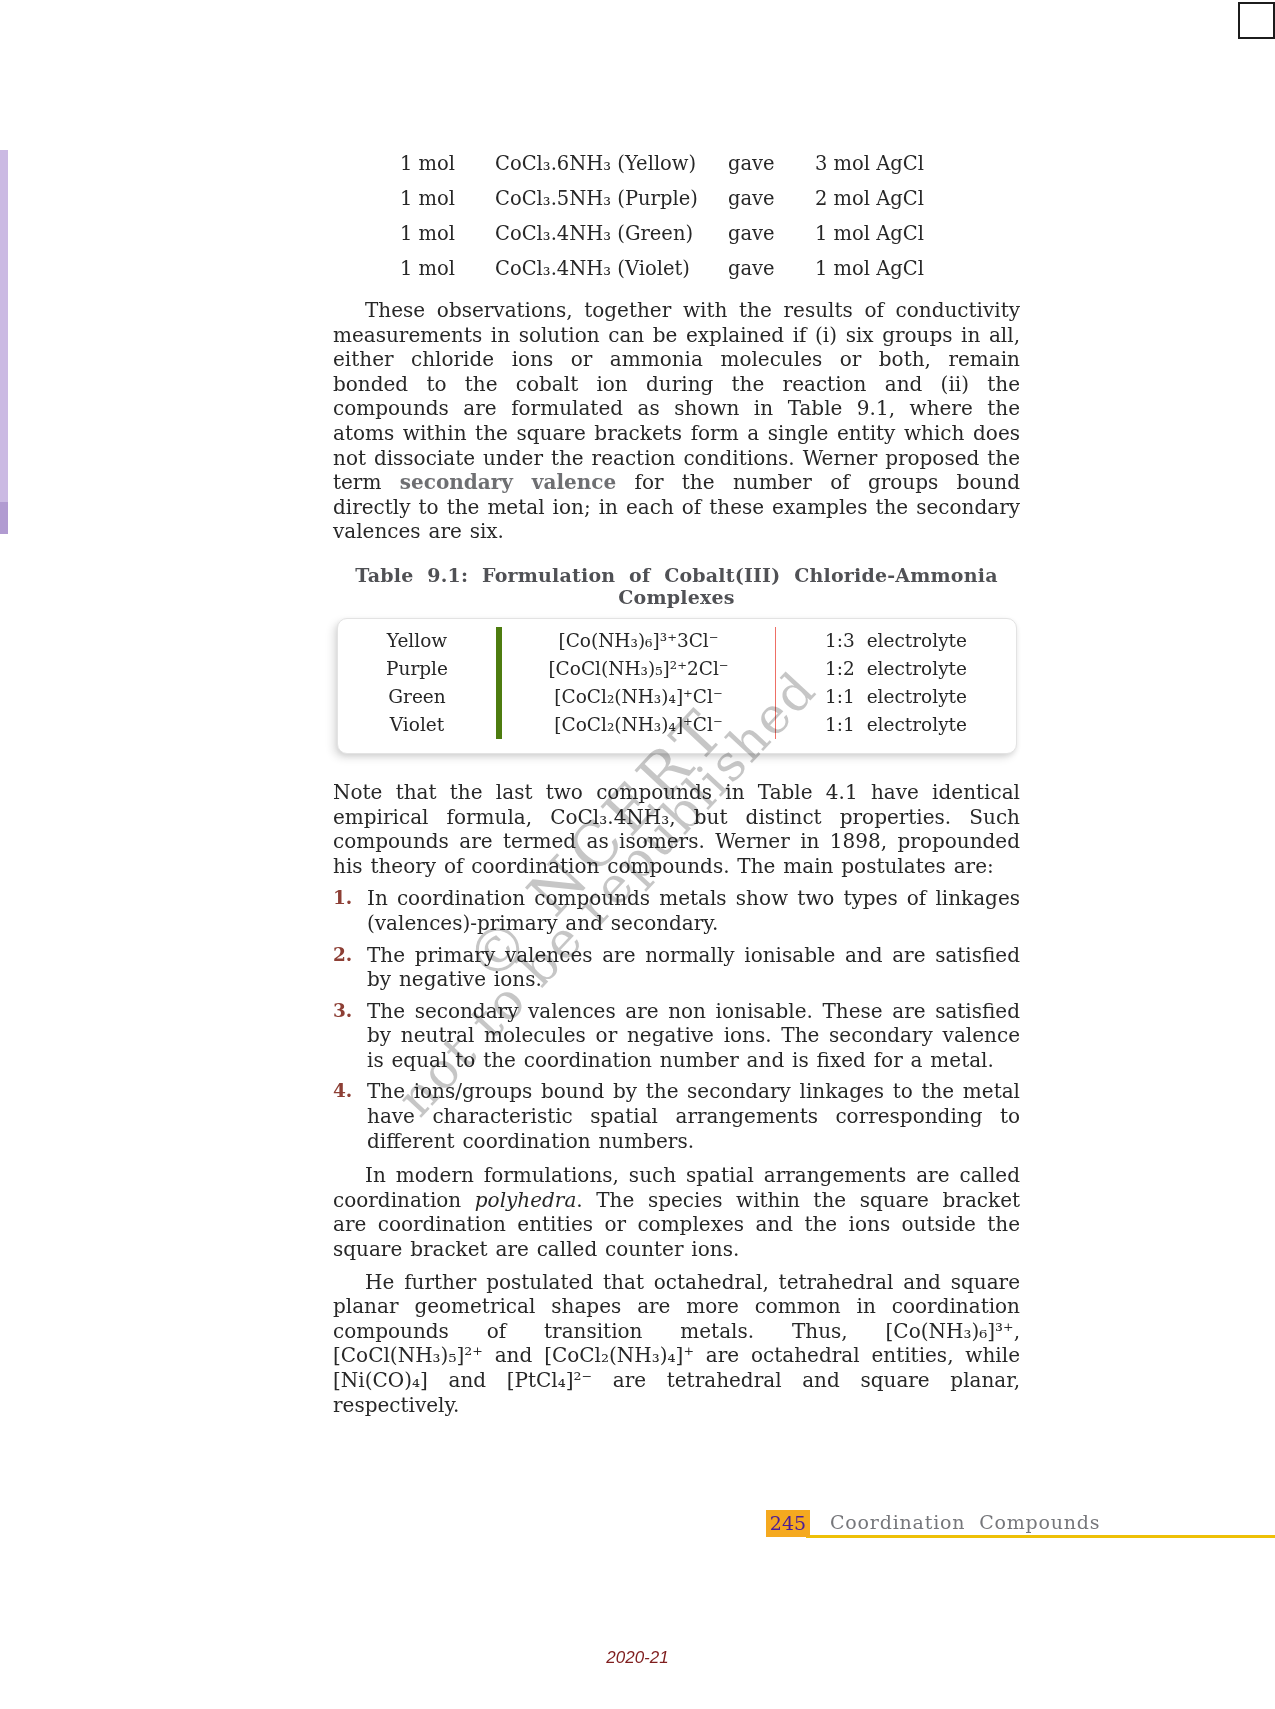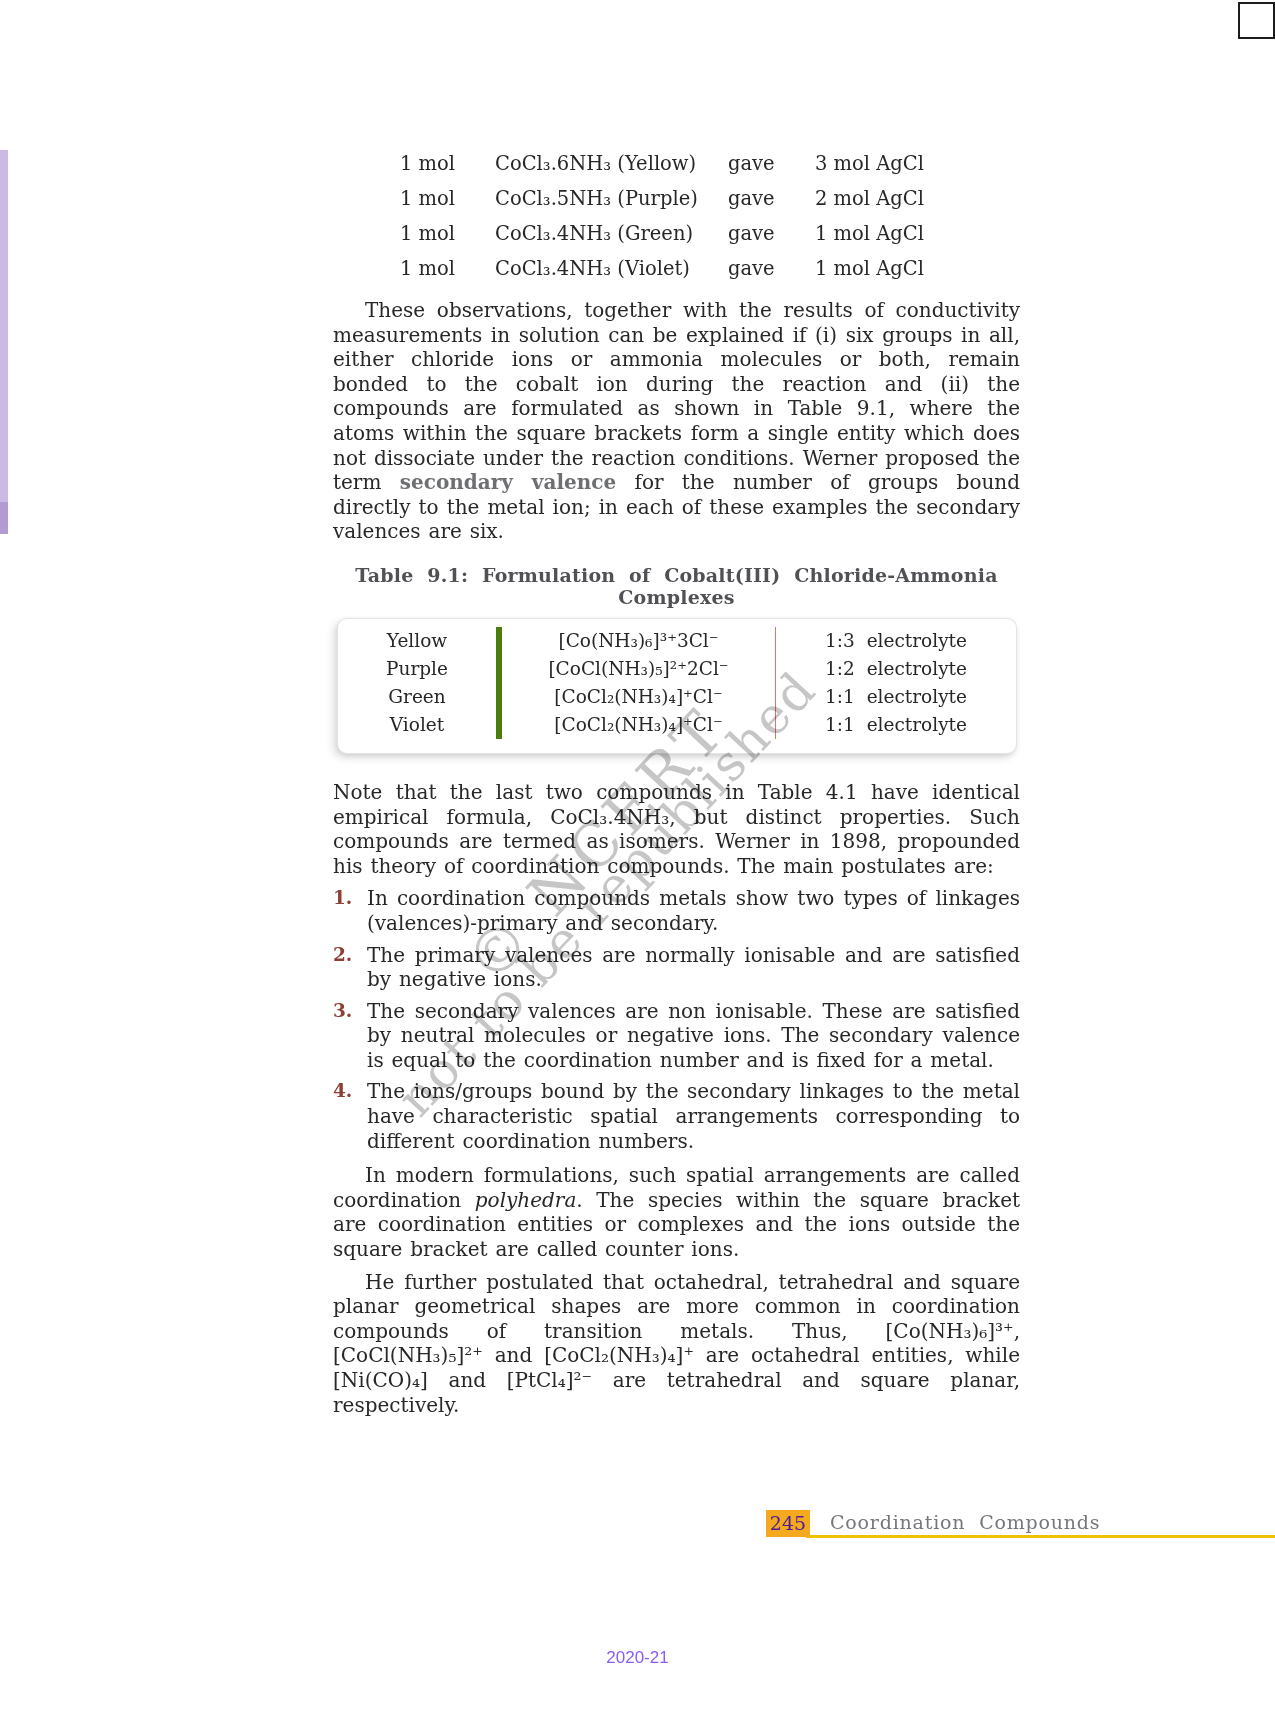--- a/index.html
+++ b/index.html
@@ -73,21 +73,21 @@
   .footer-chapter {
     position:absolute; left:830px; top:1511px; z-index:2;
     font-size:19px; color:#76777b; letter-spacing:0.8px; word-spacing:7px;
   }
   .footer-rule {
     position:absolute; left:806px; top:1535px; width:469px; height:3px;
     background:#eec006; z-index:1;
   }
   .year-footer {
     position:absolute; left:0; top:1648px; width:1275px; text-align:center;
-    font-family:"Liberation Sans","DejaVu Sans",sans-serif; font-size:17px; color:#8b5cf6;
+    font-family:"Liberation Sans","DejaVu Sans",sans-serif; font-size:17px; color:#7f1d1d;font-style:italic;
   }
 </style>
 </head>
 <body>
 
 <div class="page">
 
   <div class="corner-box"></div>
   <div class="sidebar-light"></div>
   <div class="sidebar-dark"></div>

